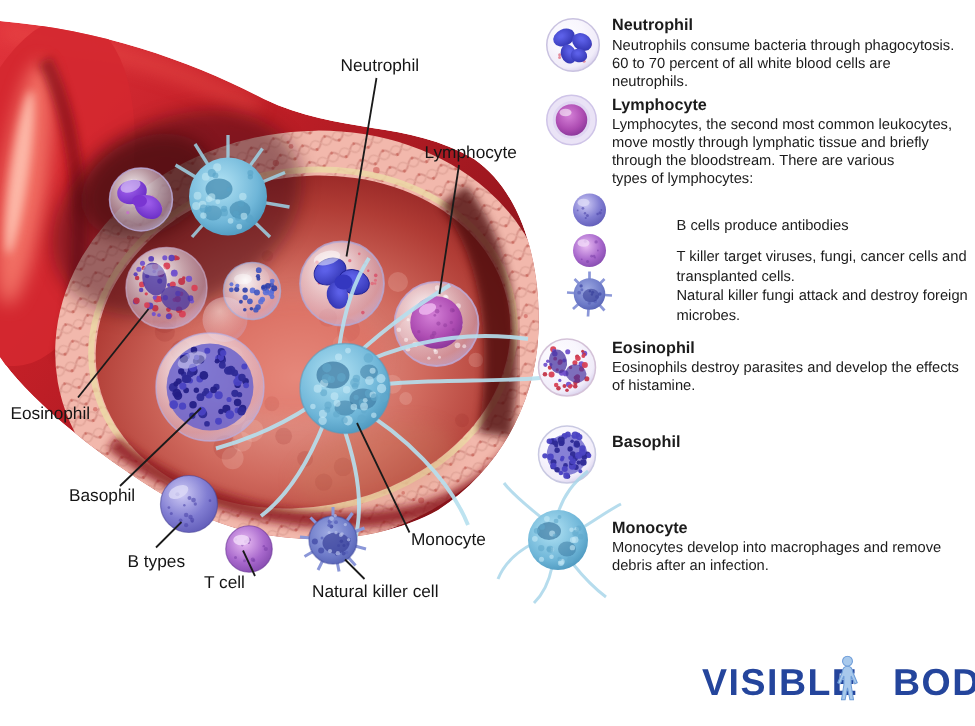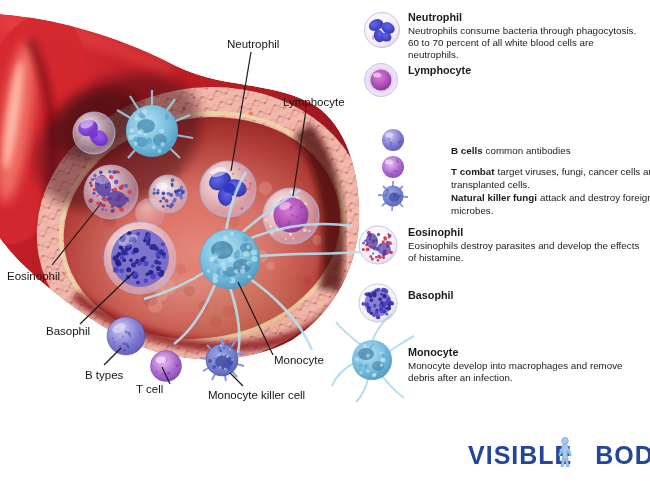--- a/index.html
+++ b/index.html
@@ -5,21 +5,21 @@
   html,body{margin:0;padding:0;background:#fff;}
   .stage{position:relative;width:650px;height:484px;background:#fff;overflow:hidden;
          font-family:"Liberation Sans",sans-serif;}
   .artsvg{position:absolute;left:0;top:0;}
   .dlabel{position:absolute;font-size:11.5px;color:#151515;white-space:nowrap;line-height:13px;}
   .legend-entry{position:absolute;color:#1b1b1b;}
   .le-title{font-size:10.8px;font-weight:bold;line-height:13px;margin:0 0 1px 0;}
   .le-body{font-size:9.8px;line-height:12.1px;white-space:pre-line;}
   .sub{position:absolute;font-size:9.8px;line-height:12.3px;white-space:pre-line;
        padding-left:38px;text-indent:-38px;color:#1b1b1b;}
-  .sub b{font-weight:bold;margin-right:3px;}
+  .sub b{font-weight:normal;margin-right:3px;}
   .logo{position:absolute;left:468px;top:441px;height:32px;display:flex;align-items:baseline;
         color:#24459c;font-weight:bold;letter-spacing:1px;}
   .lw{font-size:25px;line-height:28px;}
   .ls{font-size:25px;line-height:28px;text-transform:uppercase;}
   .lgap{display:inline-block;width:23px;}
   .lperson{position:absolute;left:87px;top:-4px;}
   .reg{font-size:9px;position:relative;top:-10px;margin-left:1px;}
 </style>
 </head>
 <body>
@@ -904,58 +904,62 @@
   </g>
 </g>
 </svg>
 
 <div class="dlabel" style="left:227px;top:38px">Neutrophil</div>
 <div class="dlabel" style="left:283px;top:96px">Lymphocyte</div>
 <div class="dlabel" style="left:7px;top:270px">Eosinophil</div>
 <div class="dlabel" style="left:46px;top:325px">Basophil</div>
 <div class="dlabel" style="left:85px;top:369px">B types</div>
 <div class="dlabel" style="left:136px;top:383px">T cell</div>
-<div class="dlabel" style="left:208px;top:389px">Monocyte killer cell</div>
+<div class="dlabel" style="left:208px;top:389px">Natural killer cell</div>
 <div class="dlabel" style="left:274px;top:354px">Monocyte</div>
 
 <div class="legend-entry" style="left:408px;top:11px;width:236px">
   <div class="le-title">Neutrophil</div>
   <div class="le-body">Neutrophils consume bacteria through phagocytosis.
 60 to 70 percent of all white blood cells are neutrophils.</div>
 </div>
 
 <div class="legend-entry" style="left:408px;top:64px;width:240px">
   <div class="le-title">Lymphocyte</div>
+  <div class="le-body">Lymphocytes, the second most common leukocytes,
+move mostly through lymphatic tissue and briefly
+through the bloodstream. There are various
+types of lymphocytes:</div>
 </div>
 
 <div class="sub" style="left:413px;top:133px;width:225px">
-  <b>B cells</b><span>common antibodies</span>
+  <b>B cells</b><span>produce antibodies</span>
 </div>
 <div class="sub" style="left:413px;top:154px;width:225px">
-  <b>T combat</b><span>target viruses, fungi, cancer cells and
+  <b>T killer</b><span>target viruses, fungi, cancer cells and
 transplanted cells.</span>
 </div>
 <div class="sub" style="left:413px;top:180px;width:230px">
   <b>Natural killer fungi</b><span>attack and destroy foreign
 microbes.</span>
 </div>
 
 <div class="legend-entry" style="left:408px;top:226px;width:240px">
   <div class="le-title">Eosinophil</div>
   <div class="le-body">Eosinophils destroy parasites and develop the effects
 of histamine.</div>
 </div>
 
 <div class="legend-entry" style="left:408px;top:289px;width:240px">
   <div class="le-title">Basophil</div>
 </div>
 
 <div class="legend-entry" style="left:408px;top:346px;width:240px">
   <div class="le-title">Monocyte</div>
-  <div class="le-body">Monocyte develop into macrophages and remove
+  <div class="le-body">Monocytes develop into macrophages and remove
 debris after an infection.</div>
 </div>
 
 <div class="logo">
   <span class="lw">V</span>
       <span class="ls">isible</span>
       <span class="lgap"></span>
       <span class="lw">B</span>
       <span class="ls">ody</span>
       <span class="reg">®</span>

